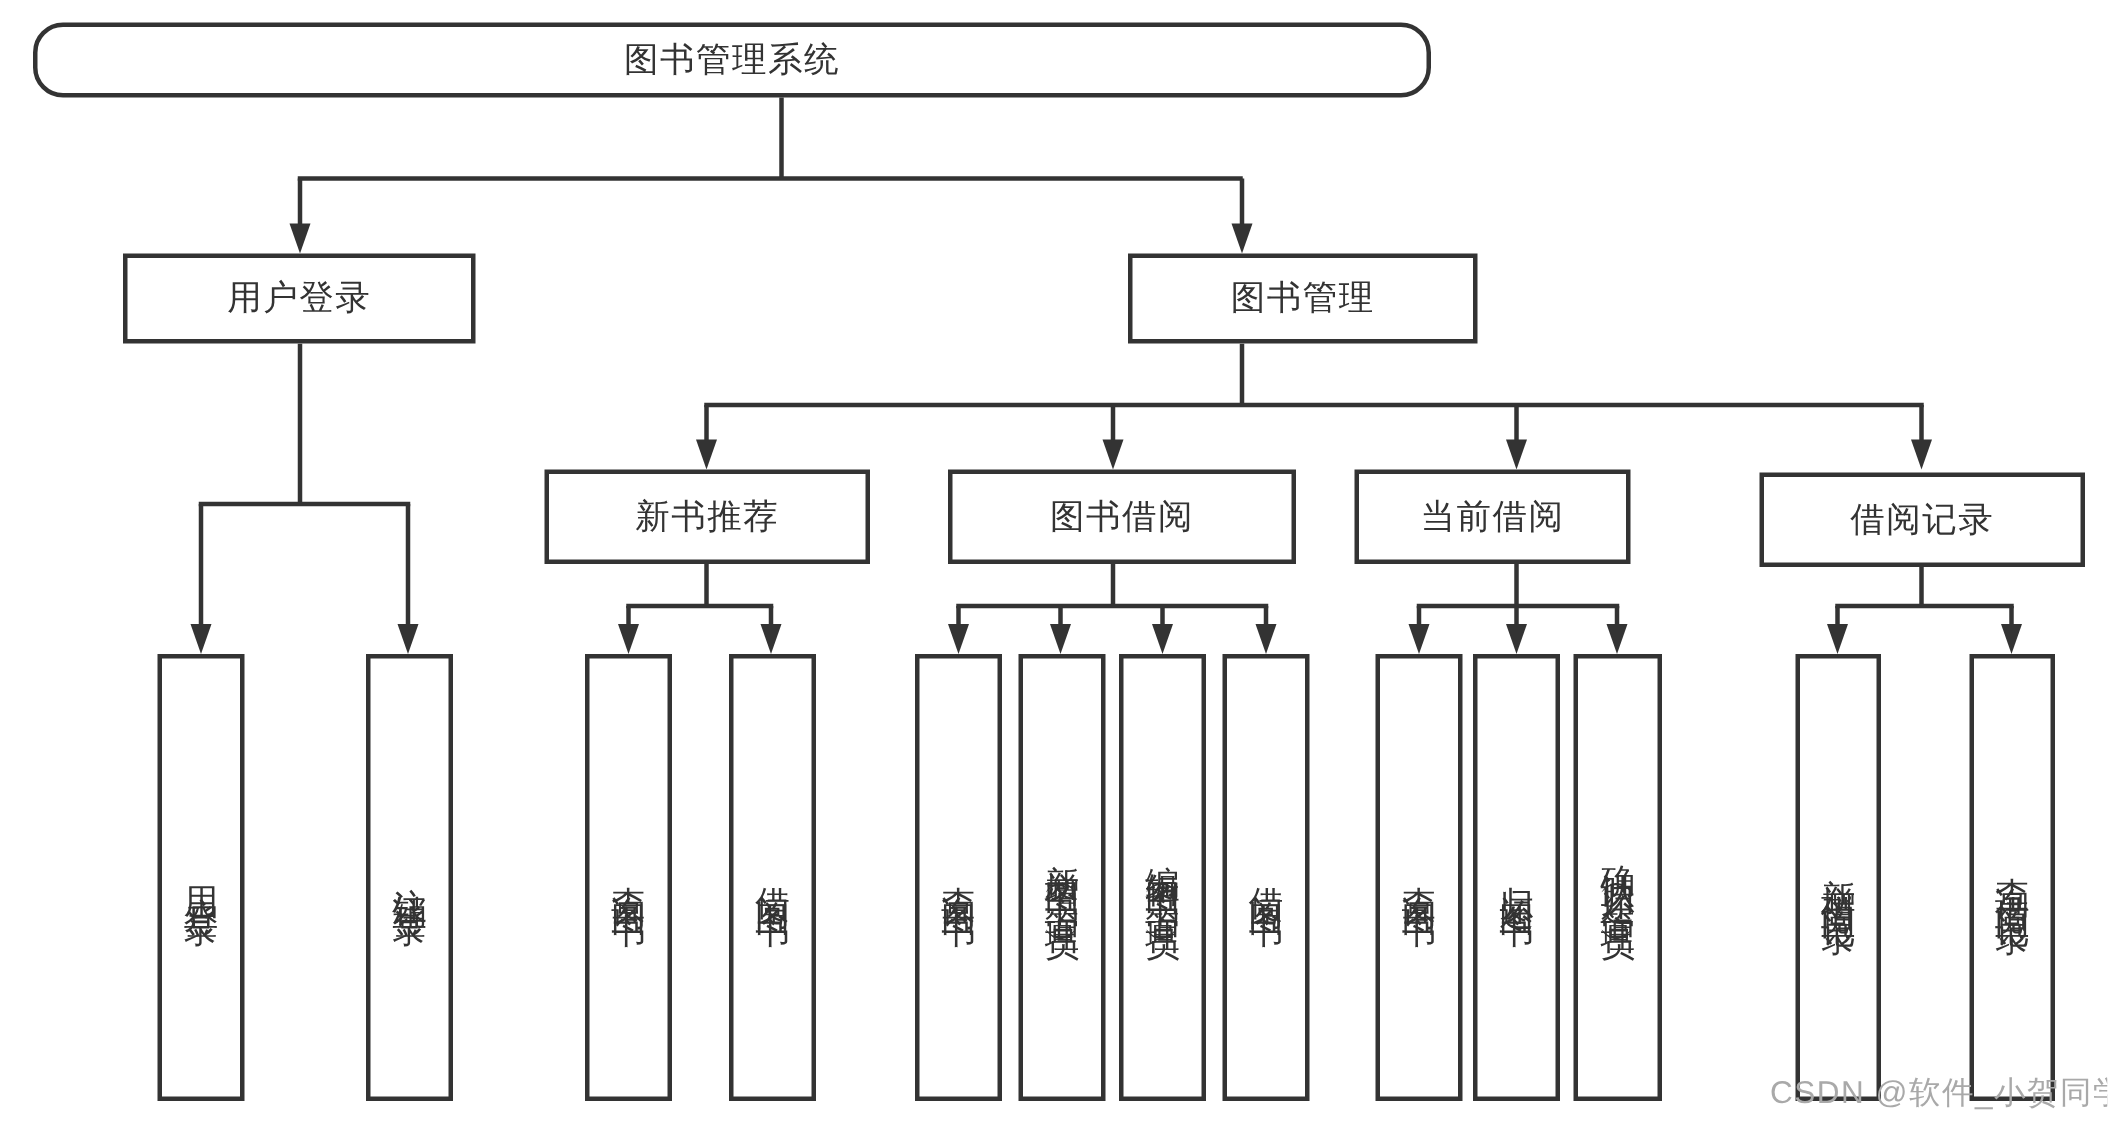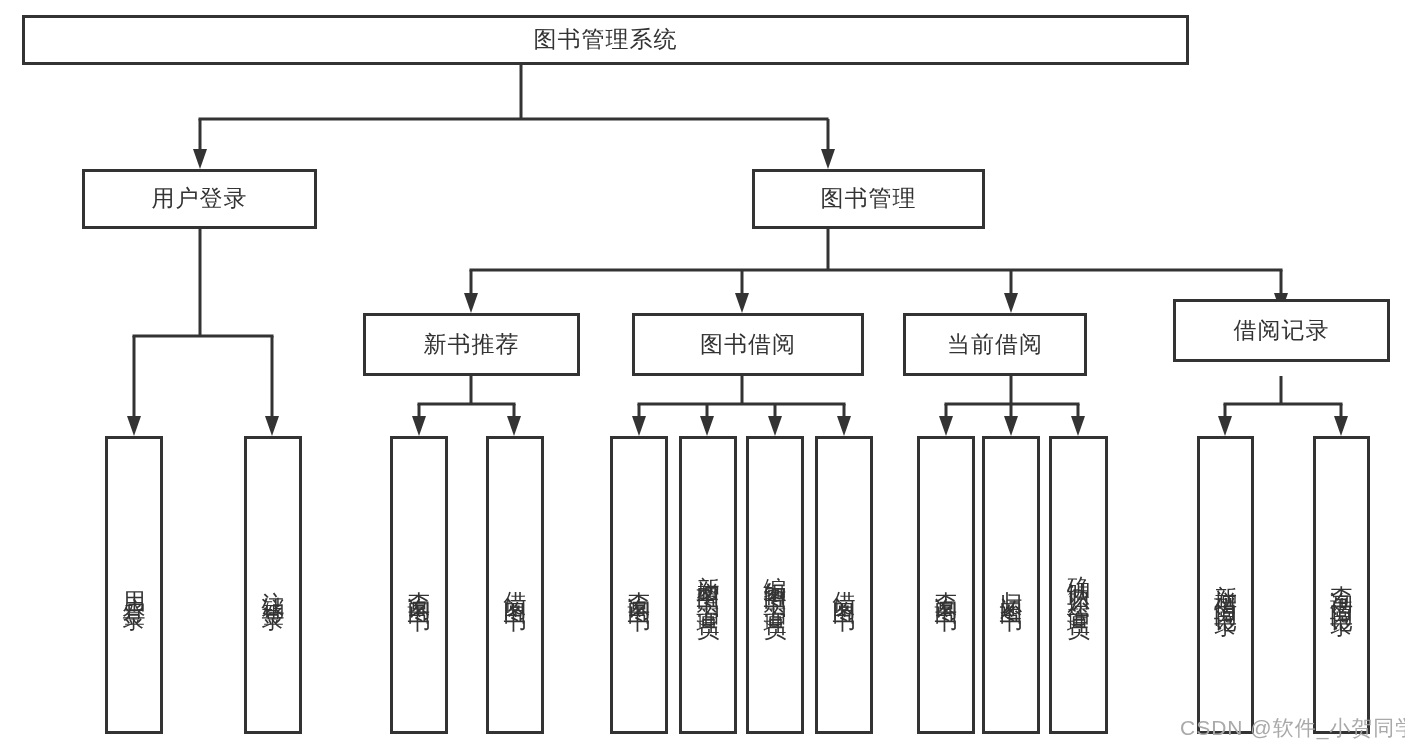--- a/index.html
+++ b/index.html
@@ -120,29 +120,29 @@
 
       <polygon points="939,416 953,416 946,436"></polygon>
       <polygon points="1004,416 1018,416 1011,436"></polygon>
       <polygon points="1071,416 1085,416 1078,436"></polygon>
 
       <polygon points="1218,416 1232,416 1225,436"></polygon>
       <polygon points="1334,416 1348,416 1341,436"></polygon>
     </g>
   </svg>
 
-  <div class="box" style="left:22px; top:15px; width:1167px; height:50px;">图书管理系统</div>
+  <div class="box" style="left:22px; top:15px; width:932px; height:50px;border-radius:20px;">图书管理系统</div>
 
   <div class="box" style="left:82px; top:169px; width:235px; height:60px;">用户登录</div>
   <div class="box" style="left:712px; top:169px; width:233px; height:60px;margin-left:40px;">图书管理</div>
 
   <div class="box" style="left:363px; top:313px; width:217px; height:63px;">新书推荐</div>
   <div class="box" style="left:632px; top:313px; width:232px; height:63px;">图书借阅</div>
   <div class="box" style="left:903px; top:313px; width:184px; height:63px;">当前借阅</div>
-  <div class="box" style="left:1173px; top:299px; width:217px; height:63px;">借阅记录</div>
+  <div class="box" style="left:1173px; top:315px; width:217px; height:63px;">借阅记录</div>
 
   <div class="box v" style="left:105px; top:436px; width:58px; height:298px;">用户登录</div>
   <div class="box v" style="left:244px; top:436px; width:58px; height:298px;">注销登录</div>
 
   <div class="box v" style="left:390px; top:436px; width:58px; height:298px;">查询图书</div>
   <div class="box v" style="left:486px; top:436px; width:58px; height:298px;">借阅图书</div>
 
   <div class="box v" style="left:610px; top:436px; width:58px; height:298px;">查询图书</div>
   <div class="box v" style="left:679px; top:436px; width:58px; height:298px;">新增图书（管理员）</div>
   <div class="box v" style="left:746px; top:436px; width:58px; height:298px;">编辑图书（管理员）</div>

